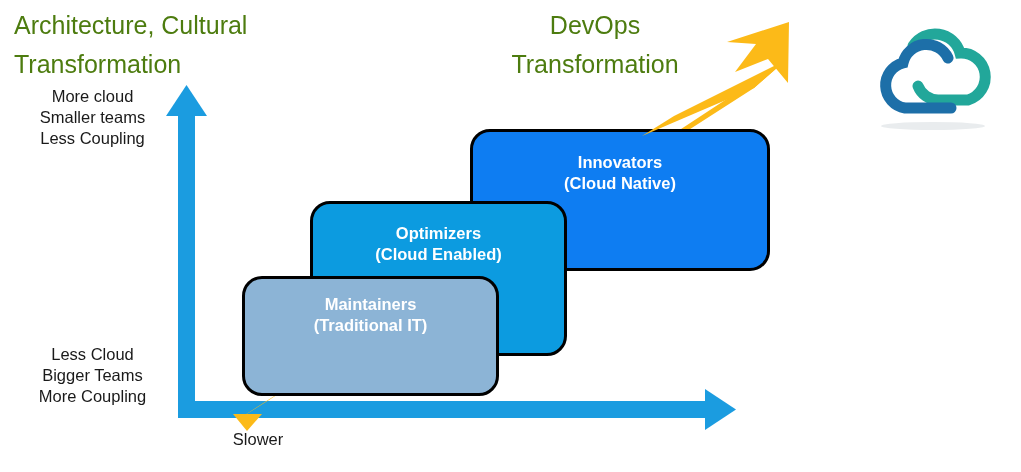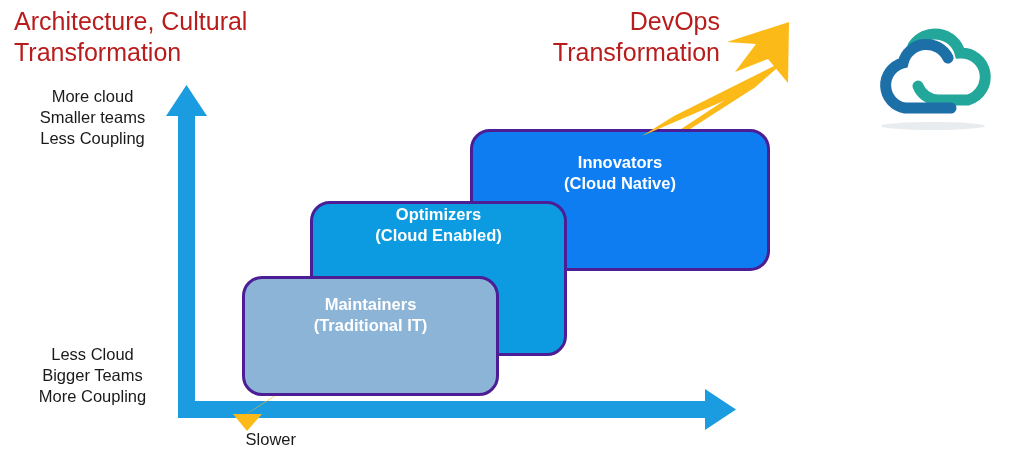--- a/index.html
+++ b/index.html
@@ -14,36 +14,36 @@
     position: relative;
     width: 1021px;
     height: 472px;
     background: #ffffff;
     overflow: hidden;
   }
 
   
   .title {
     position: absolute;
-    color: #b91c1c;
+    color: #4d7c0f;
     font-size: 25px;
-    line-height: 31px;
+    line-height: 39px;
     font-weight: 400;
     white-space: pre-line;
   }
   #title-architecture {
     left: 14px;
     top: 6px;
     text-align: left;
   }
   #title-devops {
     left: 470px;
     top: 6px;
     width: 250px;
-    text-align: right;
+    text-align: center;
   }
 
   
   #axes-svg {
     position: absolute;
     left: 0;
     top: 0;
     width: 1021px;
     height: 472px;
     pointer-events: none;
@@ -63,36 +63,36 @@
     width: 145px;
     text-align: center;
   }
   #caption-bottom-left {
     left: 20px;
     top: 344px;
     width: 145px;
     text-align: center;
   }
   #caption-slower {
-    left: 196px;
+    left: 208px;
     top: 429px;
     width: 100px;
-    text-align: right;
+    text-align: center;
   }
   #caption-faster {
     left: 604px;
     top: 429px;
     width: 100px;
     text-align: center;
   }
 
   
   .stage-box {
     position: absolute;
-    border: 3px solid #4c1d95;
+    border: 3px solid #000000;
     border-radius: 20px;
     box-sizing: border-box;
     color: #ffffff;
     font-size: 16.5px;
     font-weight: bold;
     line-height: 21px;
     text-align: center;
     white-space: pre-line;
     display: flex;
     justify-content: center;
@@ -115,21 +115,21 @@
   #box-maintainers > span { padding-top: 15px; }
 
   #box-optimizers {
     left: 310px;
     top: 201px;
     width: 257px;
     height: 155px;
     background: #0C9BE0;
     z-index: 5;
   }
-  #box-optimizers > span { }
+  #box-optimizers > span { padding-top: 19px; }
 
   #box-innovators {
     left: 470px;
     top: 129px;
     width: 300px;
     height: 142px;
     background: #0E7DF2;
     z-index: 4;
   }
   #box-innovators > span { padding-top: 20px; }

